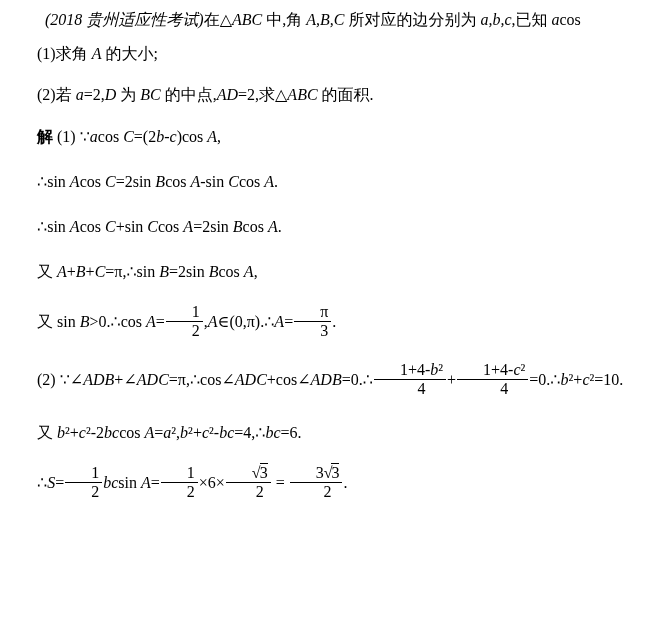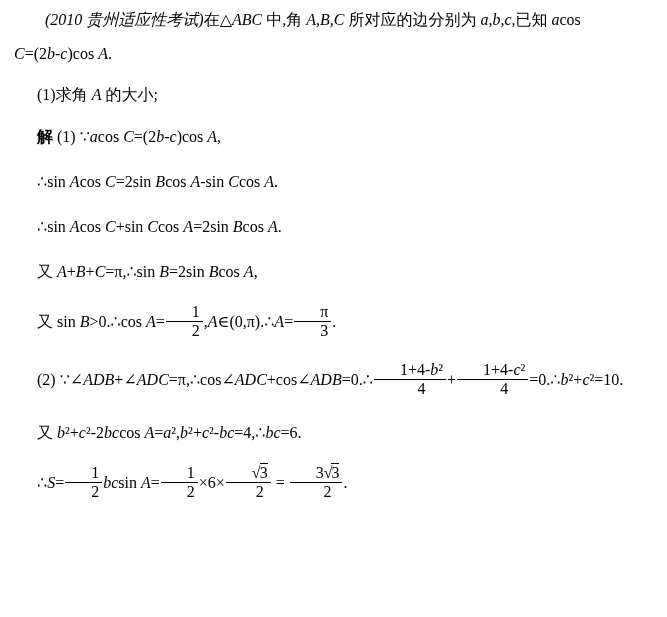--- a/index.html
+++ b/index.html
@@ -37,23 +37,23 @@
   .frac-num, .frac-den { display: block; padding: 0 3px; }
   .frac-den { border-top: 1px solid #000; }
   .seg-sqrt { white-space: nowrap; }
   .sqrt-sign { letter-spacing: -1px; }
   .sqrt-body { border-top: 1px solid #000; }
 </style>
 </head>
 <body>
 
 <main class="doc">
-    <p class="doc-line" style="text-indent: 31px;"><span class="seg-kai">(2010 贵州适应性考试)</span><span class="seg-rm">在△</span><span class="seg-it">ABC</span><span class="seg-rm"> 中,角 </span><span class="seg-it">A,B,C</span><span class="seg-rm"> 所对应的边分别为 </span><span class="seg-it">a,b,c</span><span class="seg-rm">,已知 </span><span class="seg-it">a</span><span class="seg-rm">cos</span></p>
-    <p class="doc-line"><span class="seg-it">C</span><span class="seg-rm">=(2</span><span class="seg-it">b</span><span class="seg-rm">-</span><span class="seg-it">c</span><span class="seg-rm">)cos </span><span class="seg-it">A</span><span class="seg-rm">.</span></p>
+    <p class="doc-line" style="text-indent: 31px;"><span class="seg-kai">(2018 贵州适应性考试)</span><span class="seg-rm">在△</span><span class="seg-it">ABC</span><span class="seg-rm"> 中,角 </span><span class="seg-it">A,B,C</span><span class="seg-rm"> 所对应的边分别为 </span><span class="seg-it">a,b,c</span><span class="seg-rm">,已知 </span><span class="seg-it">a</span><span class="seg-rm">cos</span></p>
     <p class="doc-line" style="text-indent: 23px;"><span class="seg-rm">(1)求角 </span><span class="seg-it">A</span><span class="seg-rm"> 的大小;</span></p>
+    <p class="doc-line" style="text-indent: 23px;"><span class="seg-rm">(2)若 </span><span class="seg-it">a</span><span class="seg-rm">=2,</span><span class="seg-it">D</span><span class="seg-rm"> 为 </span><span class="seg-it">BC</span><span class="seg-rm"> 的中点,</span><span class="seg-it">AD</span><span class="seg-rm">=2,求△</span><span class="seg-it">ABC</span><span class="seg-rm"> 的面积.</span></p>
     <p class="doc-line" style="text-indent: 23px;"><span class="seg-bold">解</span><span class="seg-rm"> (1) ∵</span><span class="seg-it">a</span><span class="seg-rm">cos </span><span class="seg-it">C</span><span class="seg-rm">=(2</span><span class="seg-it">b</span><span class="seg-rm">-</span><span class="seg-it">c</span><span class="seg-rm">)cos </span><span class="seg-it">A</span><span class="seg-rm">,</span></p>
     <p class="doc-line" style="text-indent: 23px;"><span class="seg-rm">∴sin </span><span class="seg-it">A</span><span class="seg-rm">cos </span><span class="seg-it">C</span><span class="seg-rm">=2sin </span><span class="seg-it">B</span><span class="seg-rm">cos </span><span class="seg-it">A</span><span class="seg-rm">-sin </span><span class="seg-it">C</span><span class="seg-rm">cos </span><span class="seg-it">A</span><span class="seg-rm">.</span></p>
     <p class="doc-line" style="text-indent: 23px;"><span class="seg-rm">∴sin </span><span class="seg-it">A</span><span class="seg-rm">cos </span><span class="seg-it">C</span><span class="seg-rm">+sin </span><span class="seg-it">C</span><span class="seg-rm">cos </span><span class="seg-it">A</span><span class="seg-rm">=2sin </span><span class="seg-it">B</span><span class="seg-rm">cos </span><span class="seg-it">A</span><span class="seg-rm">.</span></p>
     <p class="doc-line" style="text-indent: 23px;"><span class="seg-rm">又 </span><span class="seg-it">A</span><span class="seg-rm">+</span><span class="seg-it">B</span><span class="seg-rm">+</span><span class="seg-it">C</span><span class="seg-rm">=π,∴sin </span><span class="seg-it">B</span><span class="seg-rm">=2sin </span><span class="seg-it">B</span><span class="seg-rm">cos </span><span class="seg-it">A</span><span class="seg-rm">,</span></p>
     <p class="doc-line" style="text-indent: 23px;"><span class="seg-rm">又 sin </span><span class="seg-it">B</span><span class="seg-rm">&gt;0.∴cos </span><span class="seg-it">A</span><span class="seg-rm">=</span><span class="seg-frac"><span class="frac-num"><span class="seg-rm">1</span></span><span class="frac-den"><span class="seg-rm">2</span></span></span><span class="seg-rm">,</span><span class="seg-it">A</span><span class="seg-rm">∈(0,π).∴</span><span class="seg-it">A</span><span class="seg-rm">=</span><span class="seg-frac"><span class="frac-num"><span class="seg-rm">π</span></span><span class="frac-den"><span class="seg-rm">3</span></span></span><span class="seg-rm">.</span></p>
     <p class="doc-line" style="text-indent: 23px;"><span class="seg-rm">(2) ∵∠</span><span class="seg-it">ADB</span><span class="seg-rm">+∠</span><span class="seg-it">ADC</span><span class="seg-rm">=π,∴cos∠</span><span class="seg-it">ADC</span><span class="seg-rm">+cos∠</span><span class="seg-it">ADB</span><span class="seg-rm">=0.∴</span><span class="seg-frac"><span class="frac-num"><span class="seg-rm">1+4-</span><span class="seg-it">b</span><span class="seg-rm">²</span></span><span class="frac-den"><span class="seg-rm">4</span></span></span><span class="seg-rm">+</span><span class="seg-frac"><span class="frac-num"><span class="seg-rm">1+4-</span><span class="seg-it">c</span><span class="seg-rm">²</span></span><span class="frac-den"><span class="seg-rm">4</span></span></span><span class="seg-rm">=0.∴</span><span class="seg-it">b</span><span class="seg-rm">²+</span><span class="seg-it">c</span><span class="seg-rm">²=10.</span></p>
     <p class="doc-line" style="text-indent: 23px;"><span class="seg-rm">又 </span><span class="seg-it">b</span><span class="seg-rm">²+</span><span class="seg-it">c</span><span class="seg-rm">²-2</span><span class="seg-it">bc</span><span class="seg-rm">cos </span><span class="seg-it">A</span><span class="seg-rm">=</span><span class="seg-it">a</span><span class="seg-rm">²,</span><span class="seg-it">b</span><span class="seg-rm">²+</span><span class="seg-it">c</span><span class="seg-rm">²-</span><span class="seg-it">bc</span><span class="seg-rm">=4,∴</span><span class="seg-it">bc</span><span class="seg-rm">=6.</span></p>
     <p class="doc-line" style="text-indent: 23px;"><span class="seg-rm">∴</span><span class="seg-it">S</span><span class="seg-rm">=</span><span class="seg-frac"><span class="frac-num"><span class="seg-rm">1</span></span><span class="frac-den"><span class="seg-rm">2</span></span></span><span class="seg-it">bc</span><span class="seg-rm">sin </span><span class="seg-it">A</span><span class="seg-rm">=</span><span class="seg-frac"><span class="frac-num"><span class="seg-rm">1</span></span><span class="frac-den"><span class="seg-rm">2</span></span></span><span class="seg-rm">×6×</span><span class="seg-frac"><span class="frac-num"><span class="seg-sqrt"><span class="sqrt-sign">√</span><span class="sqrt-body">3</span></span></span><span class="frac-den"><span class="seg-rm">2</span></span></span><span class="seg-rm"> = </span><span class="seg-frac"><span class="frac-num"><span class="seg-rm">3</span><span class="seg-sqrt"><span class="sqrt-sign">√</span><span class="sqrt-body">3</span></span></span><span class="frac-den"><span class="seg-rm">2</span></span></span><span class="seg-rm">.</span></p>
   </main>
 

